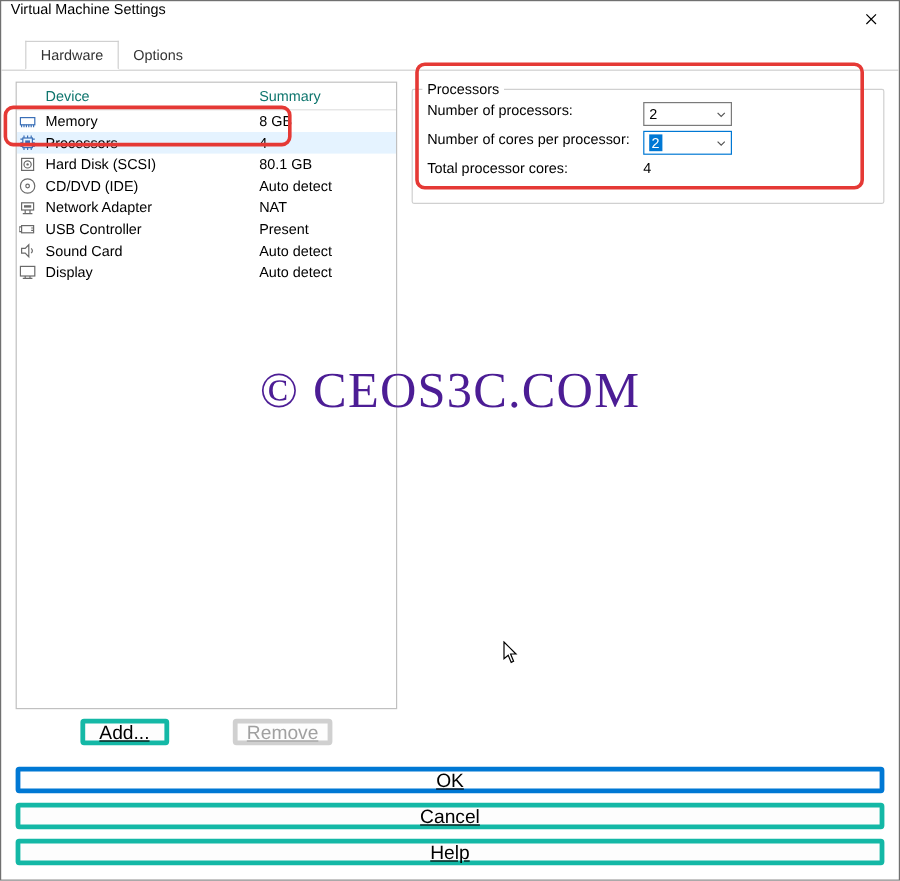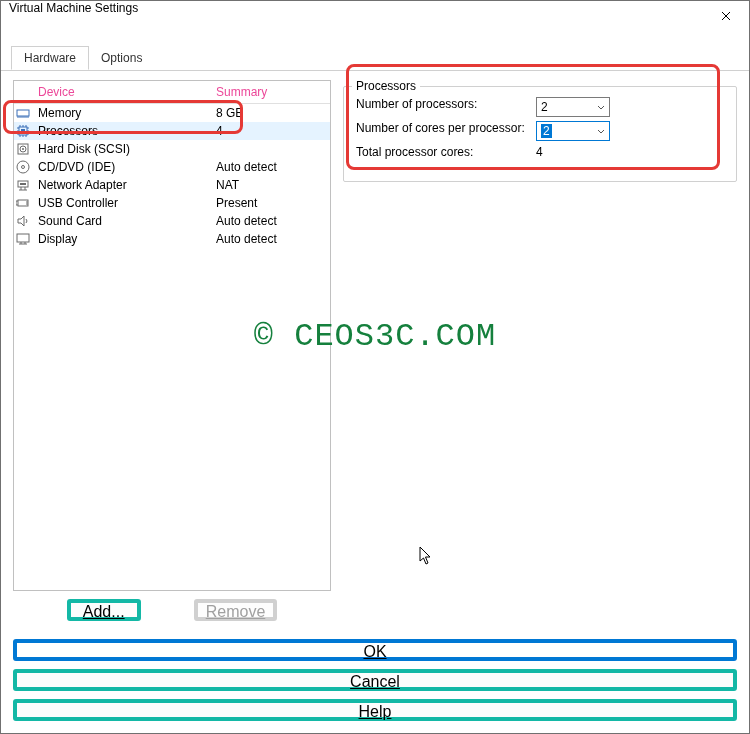--- a/index.html
+++ b/index.html
@@ -38,25 +38,25 @@
     width: 46px;
     height: 30px;
     display: flex;
     align-items: center;
     justify-content: center;
     cursor: pointer;
   }
   .titlebar .close svg { width: 10px; height: 10px; }
   .tabs {
     display: flex;
-    padding-left: 10px;
+    padding-left: 20px;
     border-bottom: 1px solid #d0d0d0;
     position: relative;
     top: 1px;
-    margin-top: 14px;
+    margin-top: 2px;
   }
   .tab {
     padding: 4px 12px;
     border: 1px solid transparent;
     border-bottom: none;
     cursor: pointer;
     font-size: 12px;
     color: #333;
     margin-right: -1px;
   }
@@ -88,21 +88,21 @@
   .dev-header, .dev-row {
     display: flex;
     align-items: center;
     height: 18px;
     font-size: 12px;
   }
   .dev-header {
     height: 22px;
     border-bottom: 1px solid #e0e0e0;
     font-weight: 400;
-    color: #ec4899;
+    color: #0f766e;
     background: #fff;
   }
   .dev-header > div, .dev-row > div {
     padding: 0 6px;
     box-sizing: border-box;
   }
   .col-icon { width: 18px; padding: 0 !important; display:flex; align-items:center; justify-content:center;}
   .col-device { width: 138px; }
   .col-summary { flex: 1; margin-left: 40px; }
   .dev-row { color: #000; }
@@ -209,27 +209,27 @@
     border: 3px solid #e53935;
     border-radius: 8px;
     pointer-events: none;
     box-sizing: border-box;
   }
   .watermark {
     position: absolute;
     left: 50%;
     top: 50%;
     transform: translate(-50%, -90%);
-    font-size: 32px;
+    font-size: 42px;
     font-weight: 300;
-    color: #15803d;
+    color: #4c1d95;
     white-space: nowrap;
     pointer-events: none;
     letter-spacing: 1px;
-    font-family: Liberation Mono, monospace;
+    font-family: Liberation Serif, serif;
   }
   .cursor {
     position: absolute;
     pointer-events: none;
   }
 </style>
 </head>
 <body>
 
 <div class="window">
@@ -279,20 +279,21 @@
             </div>
             <div class="dev-row">
               <div class="col-icon">
                 <span class="icon"><svg viewBox="0 0 14 14">
                     <rect x="2" y="2" width="10" height="10" fill="none" stroke="#6a6a6a"></rect>
                     <circle cx="7" cy="7" r="3" fill="none" stroke="#6a6a6a"></circle>
                     <circle cx="7" cy="7" r="1" fill="#6a6a6a"></circle>
                   </svg></span>
               </div>
               <div class="col-device">Hard Disk (SCSI)</div>
+              <div class="col-summary">80.1 GB</div>
             </div>
             <div class="dev-row">
               <div class="col-icon">
                 <span class="icon"><svg viewBox="0 0 14 14">
                     <circle cx="7" cy="7" r="6" fill="none" stroke="#6a6a6a"></circle>
                     <circle cx="7" cy="7" r="1.5" fill="none" stroke="#6a6a6a"></circle>
                   </svg></span>
               </div>
               <div class="col-device">CD/DVD (IDE)</div>
               <div class="col-summary">Auto detect</div>

